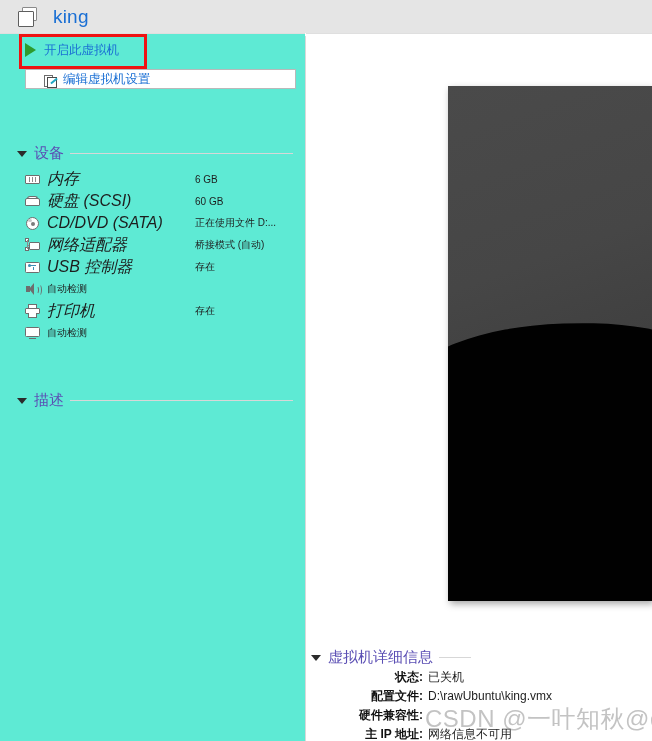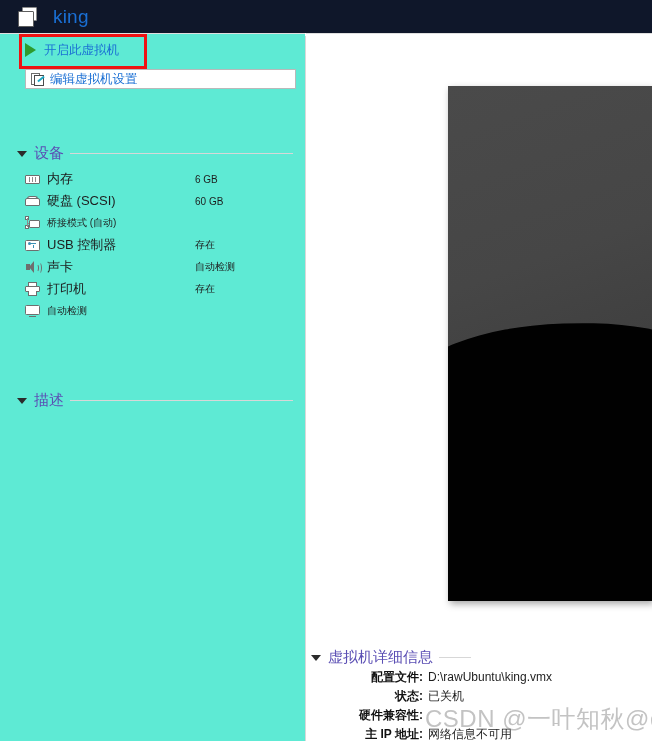--- a/index.html
+++ b/index.html
@@ -17,21 +17,21 @@
     position: relative;
   }
 
   
   #title-bar {
     position: absolute;
     left: 0; top: 0;
     width: 652px; height: 33px;
     display: flex;
     align-items: center;
-    background: #0f172a;
+    background: #e5e5e5;
   }
   #vm-title-icon {
     margin-left: 18px;
     width: 22px; height: 22px;
     position: relative;
     flex: none;
   }
   #vm-title-icon .sq-back {
     position: absolute;
     left: 4px; top: 1px;
@@ -100,22 +100,22 @@
   }
 
   #edit-settings-button {
     position: absolute;
     left: 25px; top: 35px;
     width: 271px; height: 20px;
     border: 1px solid #b9b9b9;
     background: #ffffff;
     box-sizing: border-box;
     display: flex;
-    align-items: center;
-    padding-left: 5px;
+    align-items: flex-end;
+    padding-left: 18px;
     cursor: default;
   }
   #edit-icon {
     width: 14px; height: 13px;
     position: relative;
     margin-right: 5px;
     flex: none;
   }
   #edit-icon .e-back {
     position: absolute;
@@ -195,24 +195,25 @@
     height: 22px;
   }
   .device-icon {
     width: 16px; height: 15px;
     margin-right: 6px;
     flex: none;
     position: relative;
   }
   .device-name {
     width: 148px;
-    font-size: 13px;
+    font-size: 16px;
     color: #1d1d1d;
     white-space: nowrap;
     overflow: hidden;
+    font-style: italic;
   }
   .device-value {
     font-size: 10px;
     color: #1d1d1d;
     white-space: nowrap;
   }
 
   
   .ic-memory .body {
     position: absolute; left: 0; top: 3px;
@@ -479,29 +480,39 @@
 
     <div class="device-row">
       <span class="device-icon ic-disk">
         <span class="top"></span>
           <span class="body"></span>
       </span>
       <span class="device-name">硬盘 (SCSI)</span>
       <span class="device-value">60 GB</span>
     </div>
 
+    <div class="device-row">
+      <span class="device-icon ic-cd">
+        <span class="body"></span>
+          <span class="shine"></span>
+          <span class="hole"></span>
+      </span>
+      <span class="device-name">CD/DVD (SATA)</span>
+      <span class="device-value">正在使用文件 D:...</span>
+    </div>
 
     <div class="device-row">
       <span class="device-icon ic-net">
         <span class="nd1"></span>
           <span class="nd2"></span>
         <span class="wire"></span>
           <span class="wire2"></span>
           <span class="mon"></span>
       </span>
+      <span class="device-name">网络适配器</span>
       <span class="device-value">桥接模式 (自动)</span>
     </div>
 
     <div class="device-row">
       <span class="device-icon ic-usb">
         <span class="body"></span>
           <span class="trident"></span>
           <span class="tdot"></span>
           <span class="tarm"></span>
       </span>
@@ -509,21 +520,20 @@
       <span class="device-value">存在</span>
     </div>
 
     <div class="device-row">
       <span class="device-icon ic-sound">
         <span class="spk"></span>
           <span class="cone"></span>
           <span class="w1"></span>
           <span class="w2"></span>
       </span>
-      <span class="device-name">声卡</span>
       <span class="device-value">自动检测</span>
     </div>
 
     <div class="device-row">
       <span class="device-icon ic-printer">
         <span class="top"></span>
           <span class="body"></span>
           <span class="paper"></span>
       </span>
       <span class="device-name">打印机</span>
@@ -558,26 +568,26 @@
 </div>
 
 <div class="section-header" id="details-header">
   <span class="section-caret"></span>
   <span class="section-title">虚拟机详细信息</span>
   <span class="section-rule"></span>
 </div>
 
 <div id="details-table">
   <div class="detail-row">
+    <span class="detail-label">状态:</span>
+    <span class="detail-value">已关机</span>
+  </div>
+  <div class="detail-row">
     <span class="detail-label">配置文件:</span>
     <span class="detail-value">D:\rawUbuntu\king.vmx</span>
-  </div>
-  <div class="detail-row">
-    <span class="detail-label">状态:</span>
-    <span class="detail-value">已关机</span>
   </div>
   <div class="detail-row">
     <span class="detail-label">硬件兼容性:</span>
   </div>
   <div class="detail-row">
     <span class="detail-label">主 IP 地址:</span>
     <span class="detail-value">网络信息不可用</span>
   </div>
 </div>
 

